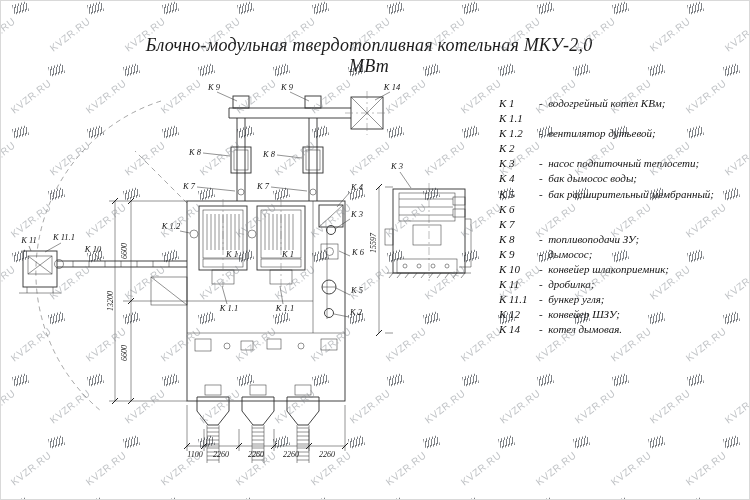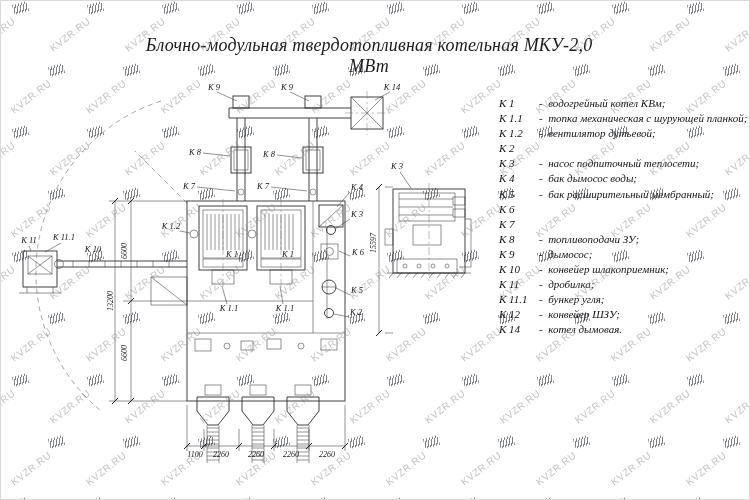--- a/index.html
+++ b/index.html
@@ -216,21 +216,21 @@
 
     <g>
       <path class="t" d="M384,186H392 M384,332H392 M378,186V332"></path>
       <path class="tk" d="M375,189L381,183 M375,335L381,329"></path>
       <text class="dim" transform="rotate(-90 375 242)" x="375" y="242" text-anchor="middle">15597</text>
     </g>
   </svg>
 
   <div id="legend">
     <div class="lrow"><span class="lk">К 1</span><span class="ld">-  водогрейный котел КВм;</span></div>
-    <div class="lrow"><span class="lk">К 1.1</span><span class="ld">-  топка механическая с шурующей планкой;</span></div>
+    <div class="lrow"><span class="lk">К 1.1</span></div>
     <div class="lrow"><span class="lk">К 1.2</span><span class="ld">-  вентилятор дутьевой;</span></div>
     <div class="lrow"><span class="lk">К 2</span></div>
     <div class="lrow"><span class="lk">К 3</span><span class="ld">-  насос подпиточный теплосети;</span></div>
     <div class="lrow"><span class="lk">К 4</span><span class="ld">-  бак дымосос воды;</span></div>
     <div class="lrow"><span class="lk">К 5</span><span class="ld">-  бак расширительный мембранный;</span></div>
     <div class="lrow"><span class="lk">К 6</span></div>
     <div class="lrow"><span class="lk">К 7</span></div>
     <div class="lrow"><span class="lk">К 8</span><span class="ld">-  топливоподачи ЗУ;</span></div>
     <div class="lrow"><span class="lk">К 9</span><span class="ld">-  дымосос;</span></div>
     <div class="lrow"><span class="lk">К 10</span><span class="ld">-  конвейер шлакоприемник;</span></div>

